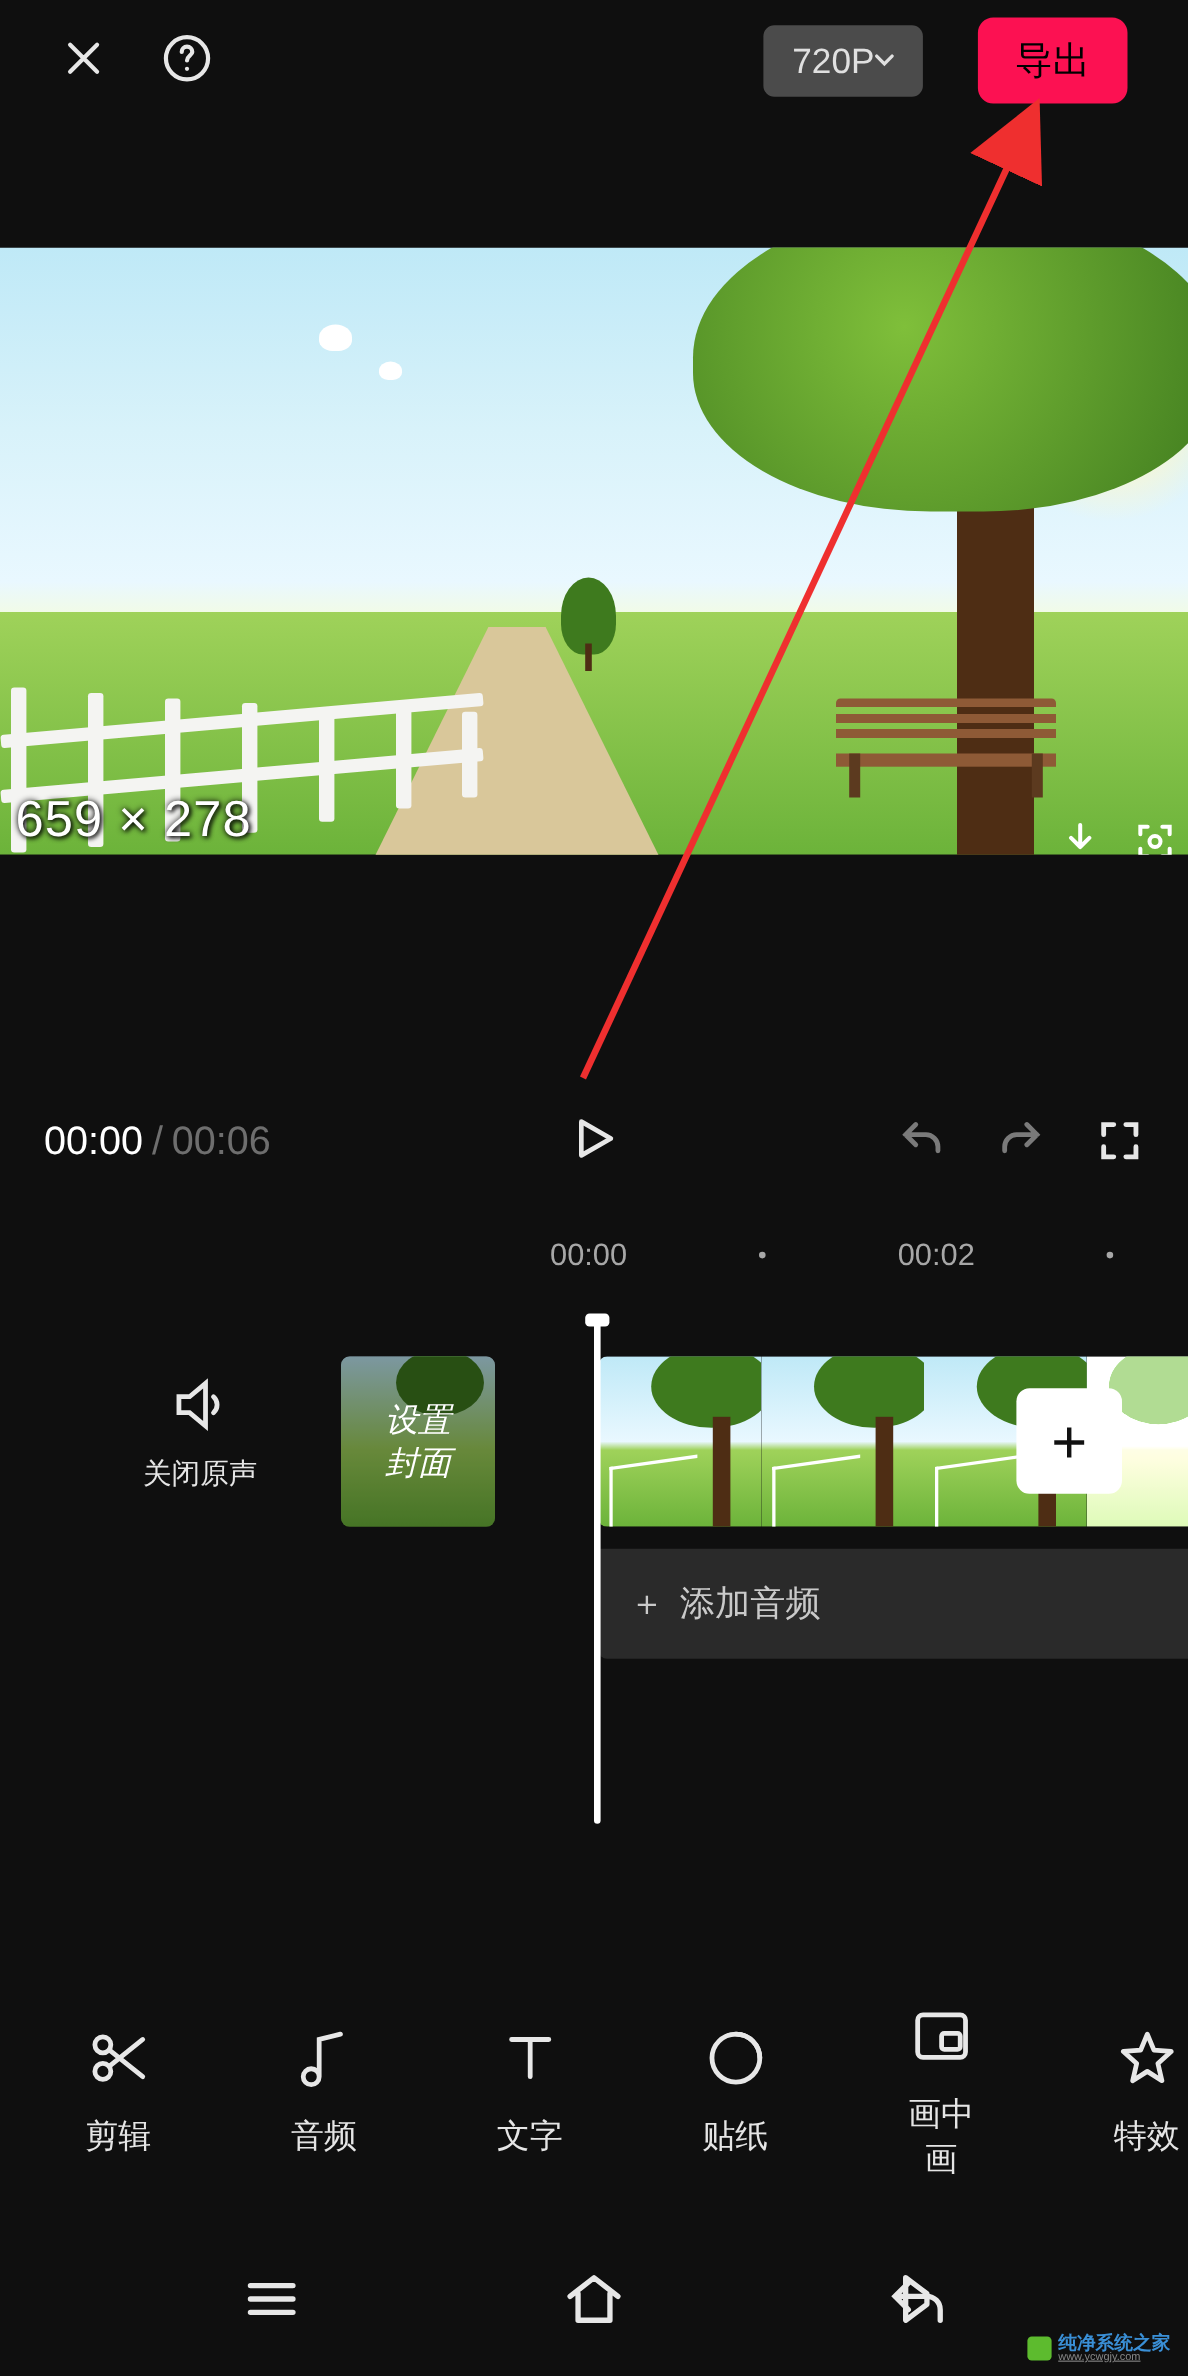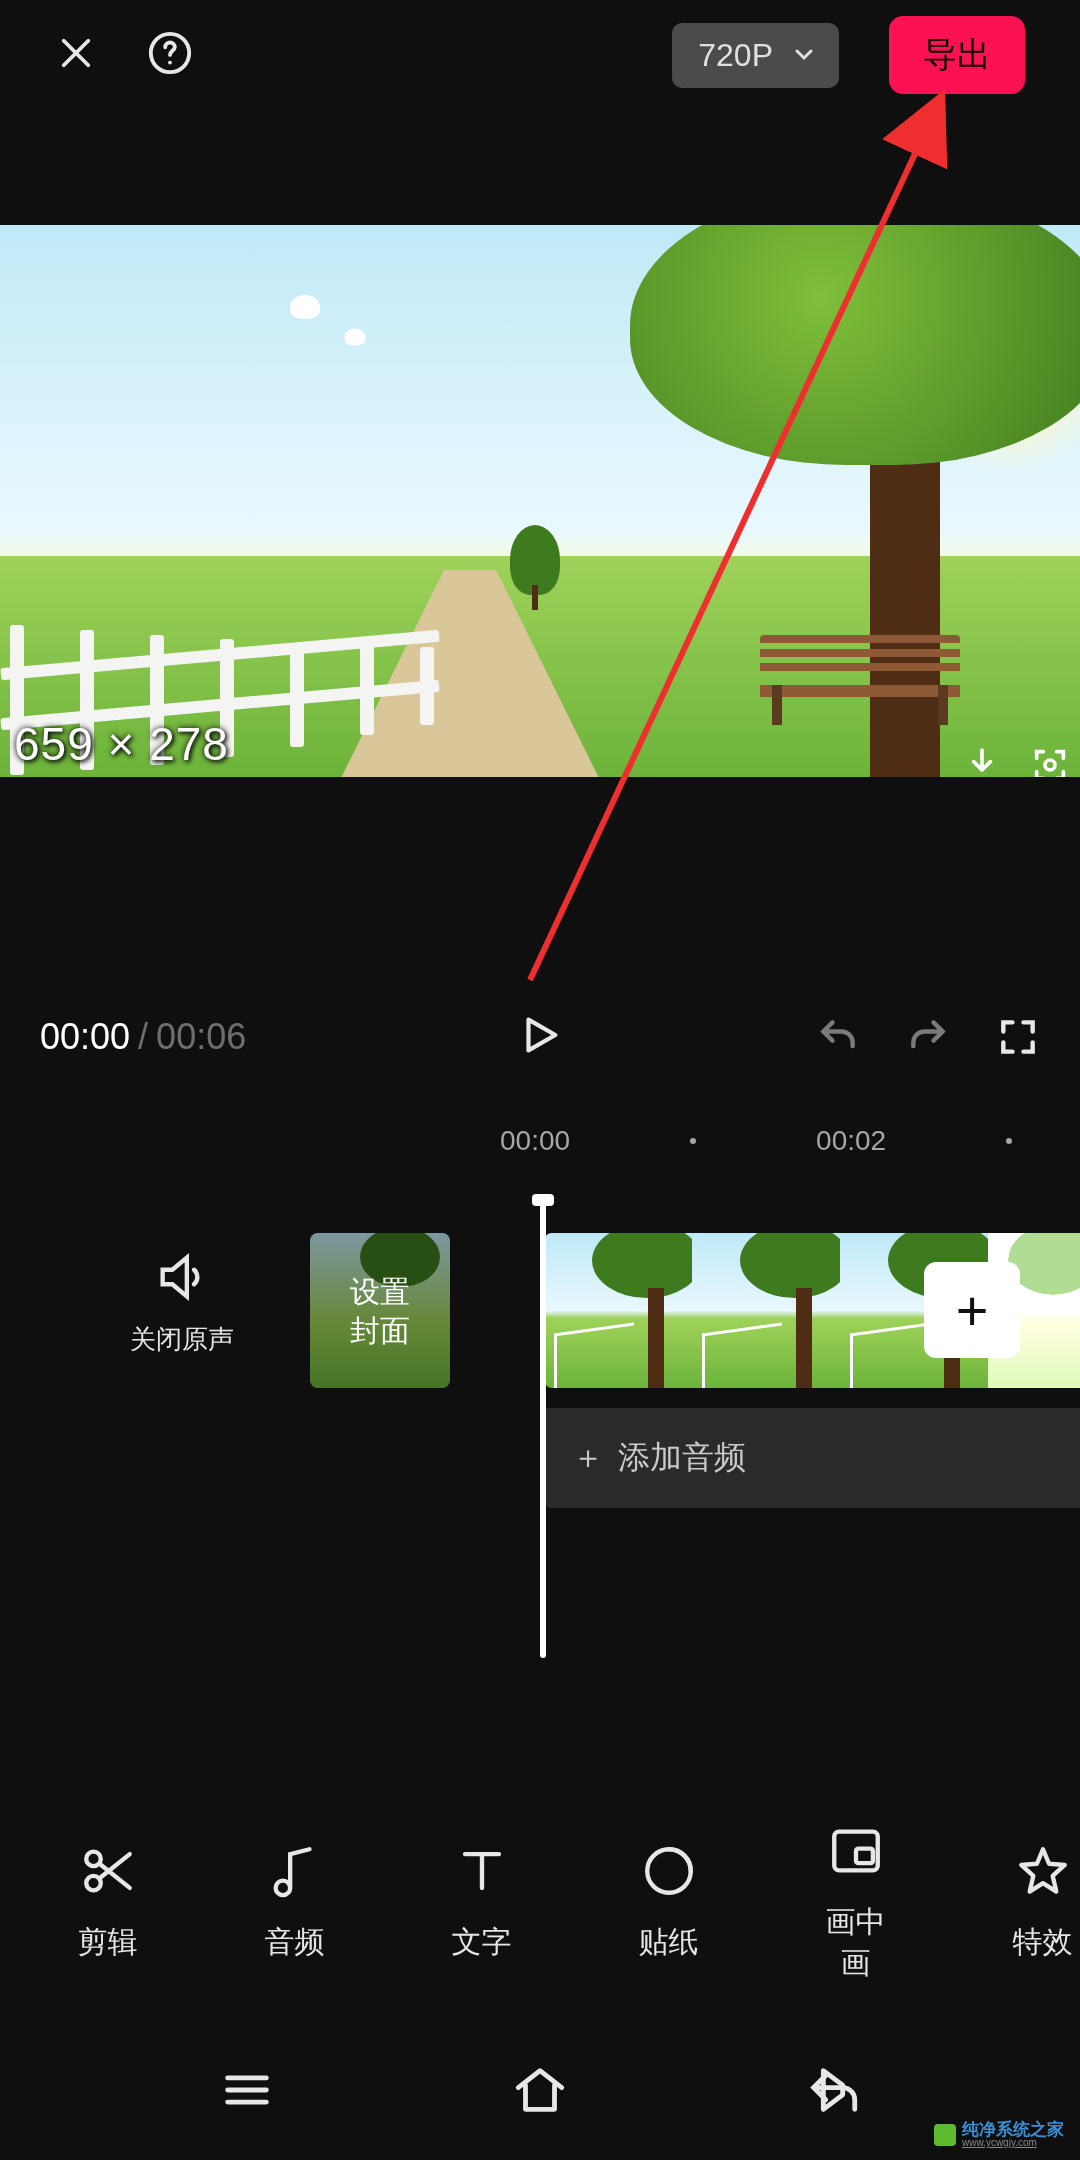--- a/index.html
+++ b/index.html
@@ -24,21 +24,21 @@
   .help-circle svg { width: 46px; height: 46px; }
   .spacer { flex: 1; }
   .res-pill {
     background: #4b4b4b;
     border-radius: 10px;
     padding: 14px 26px;
     font-size: 32px;
     color: #e0e0e0;
     display: flex;
     align-items: center;
-    gap: 22px;
+    gap: 0;
   }
   .export-btn {
     background: #fc1152;
     border-radius: 14px;
     padding: 16px 34px;
     font-size: 34px;
     color: #000000;
   }
   .preview-wrap {
     margin-top: 115px;
@@ -87,21 +87,21 @@
   }
   .ruler { display:flex; padding-left:500px; align-items:center; gap:120px; font-size:28px; color:#a7a7a7; height:44px; }
   .ruler-dot { width:6px; height:6px; background:#a7a7a7; border-radius:50%; }
   .tracks-row { position:relative; margin-top:65px; height:180px; }
   .mute-col { position:absolute; left:130px; top:20px; text-align:center; }
   .mute-col svg { width:58px; height:58px; display:block; margin:0 auto 16px; }
   .mute-col span { font-size:26px; color:#e5e5e5; }
   .cover-thumb { position:absolute; left:310px; top:5px; width:140px; height:155px; border-radius:8px; overflow:hidden; display:flex; align-items:center; justify-content:center; }
   .cover-thumb .mini { position:absolute; inset:0; }
   .cover-thumb .ov { position:absolute; inset:0; background:rgba(0,0,0,0.35); }
-  .cover-thumb .txt { position:relative; font-size:30px; text-align:left; line-height:1.3; }
+  .cover-thumb .txt { position:relative; font-size:30px; text-align:left; line-height:1.3;font-style:italic; }
   .clips-strip { position:absolute; left:544px; top:5px; right:0; height:155px; display:flex; border-radius:8px 0 0 8px; overflow:hidden; }
   .clip-frame { width:148px; height:155px; flex-shrink:0; position:relative; overflow:hidden; }
   .clip-frame.bright { filter:brightness(1.3) saturate(0.7); }
   .add-clip-btn { position:absolute; right:60px; top:34px; width:96px; height:96px; background:#fff; border-radius:12px; display:flex; align-items:center; justify-content:center; font-size:56px; color:#111; font-weight:300; }
   .audio-track { position:absolute; left:544px; right:0; top:180px; height:100px; background:#2a2a2a; display:flex; align-items:center; padding-left:28px; gap:14px; font-size:32px; color:#c9c9c9; border-radius:0 0 0 8px; }
   .playhead { position:absolute; left:540px; top:-30px; width:6px; height:460px; background:#fff; border-radius:3px; }
   .playhead::before { content:""; position:absolute; top:-4px; left:-8px; width:22px; height:12px; background:#fff; border-radius:4px; }
 
   .bottom-tools {
     position:absolute; bottom:155px; left:0; right:0; height:205px;

